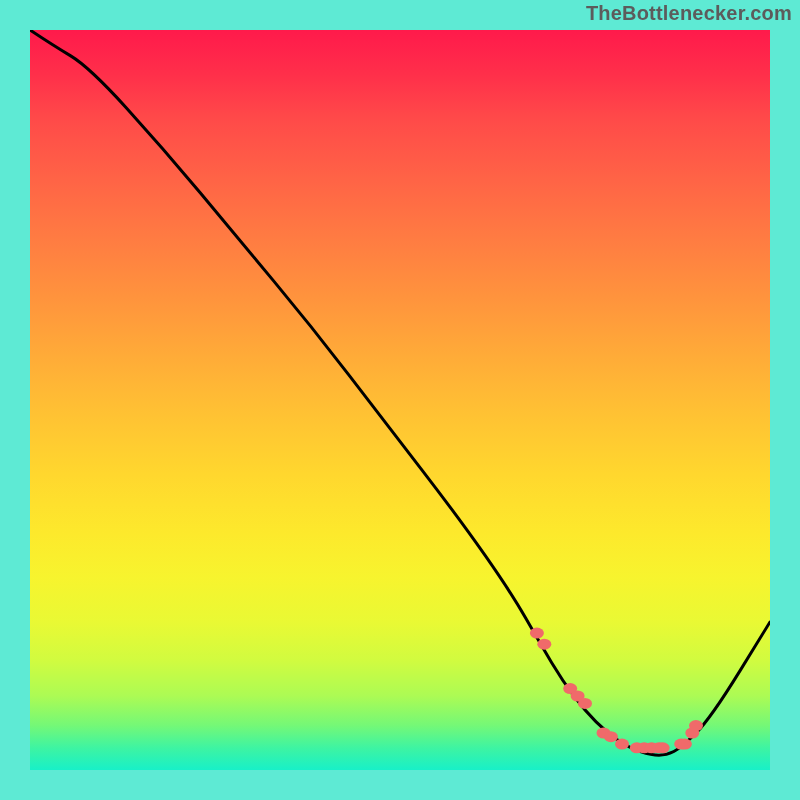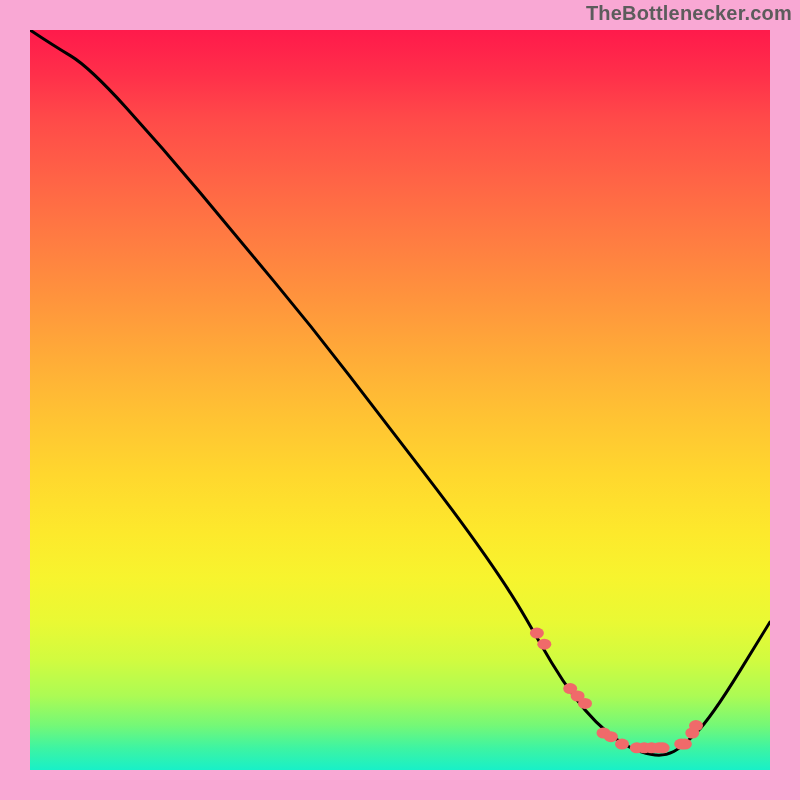--- a/index.html
+++ b/index.html
@@ -8,21 +8,21 @@
     width: 800px;
     height: 800px;
     background: #000;
     overflow: hidden;
     font-family: Arial, Helvetica, sans-serif;
   }
   .frame {
     position: relative;
     width: 800px;
     height: 800px;
-    background: #f9a8d4;
+    background: #5eead4;
   }
   .attribution {
     position: absolute;
     top: 2px;
     right: 8px;
     color: #5c5c5c;
     font-size: 20px;
     font-weight: 600;
     letter-spacing: 0.2px;
     z-index: 10;

